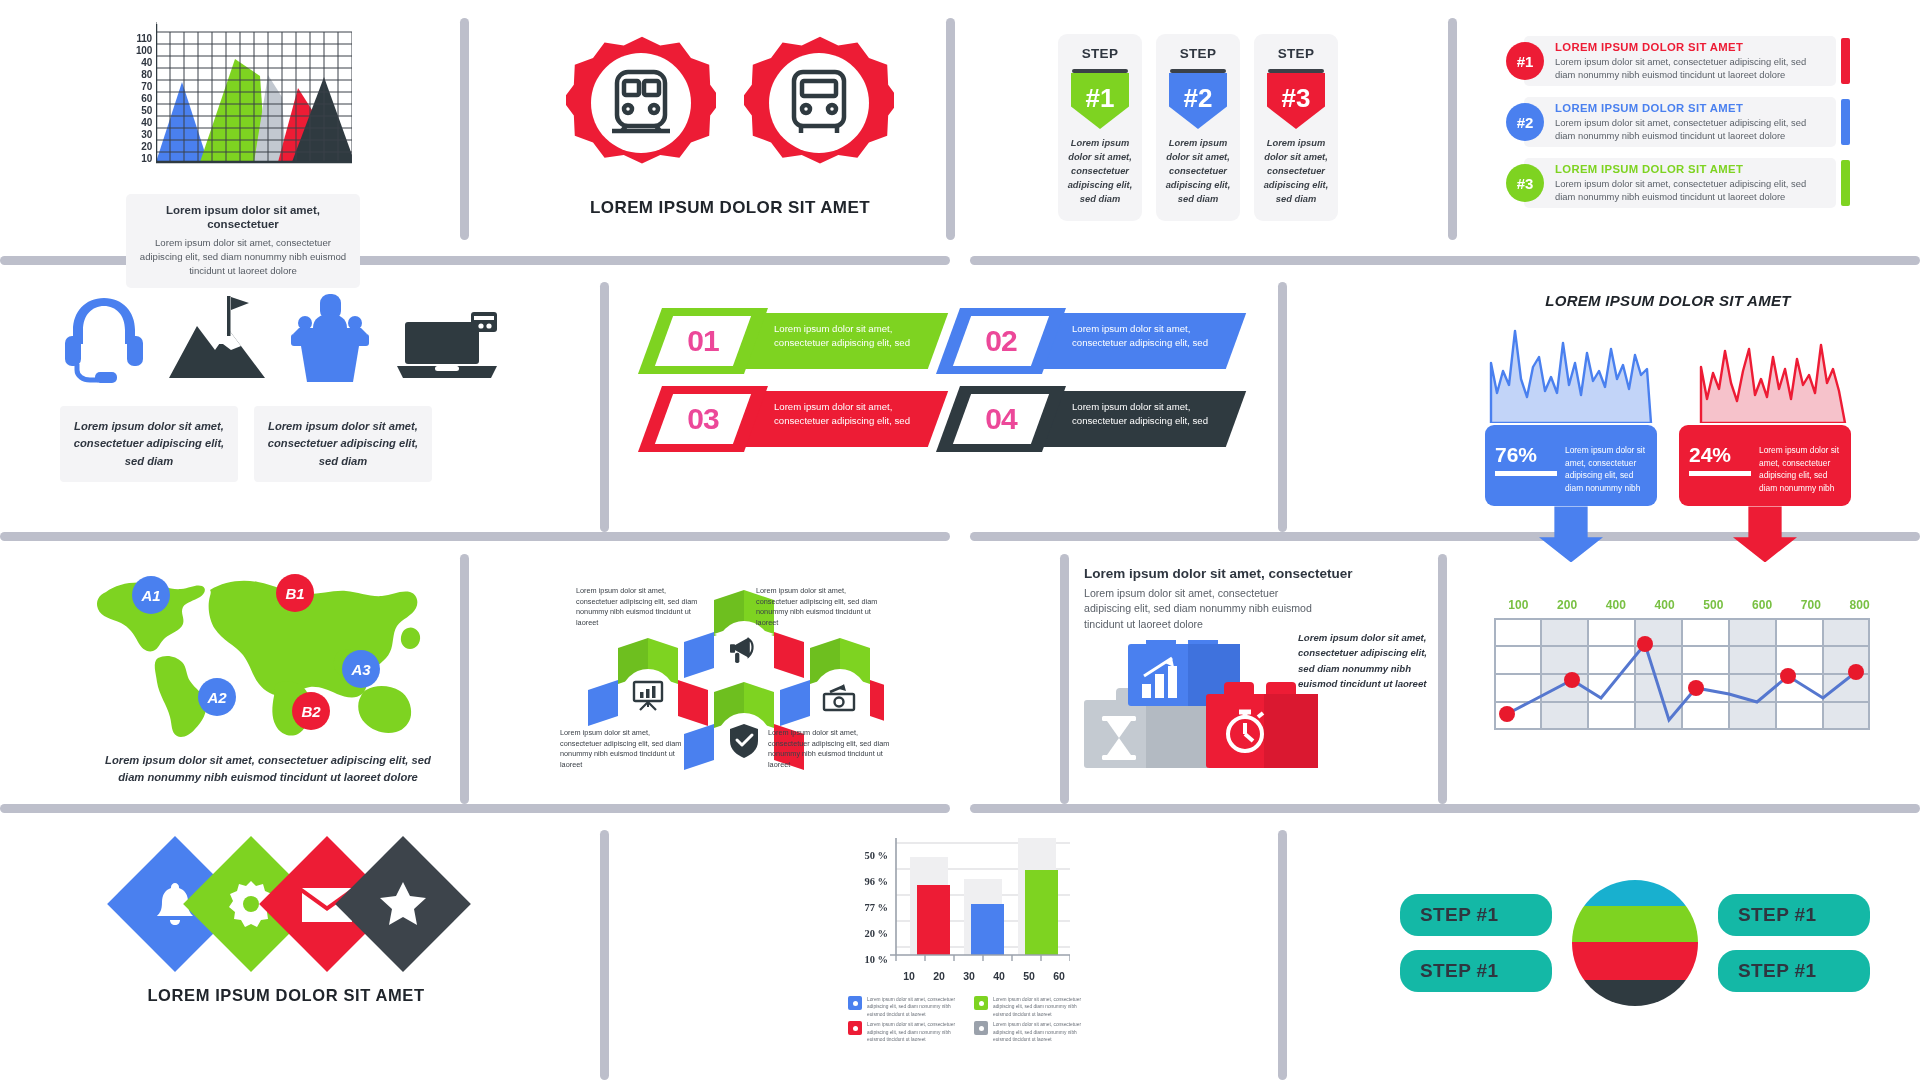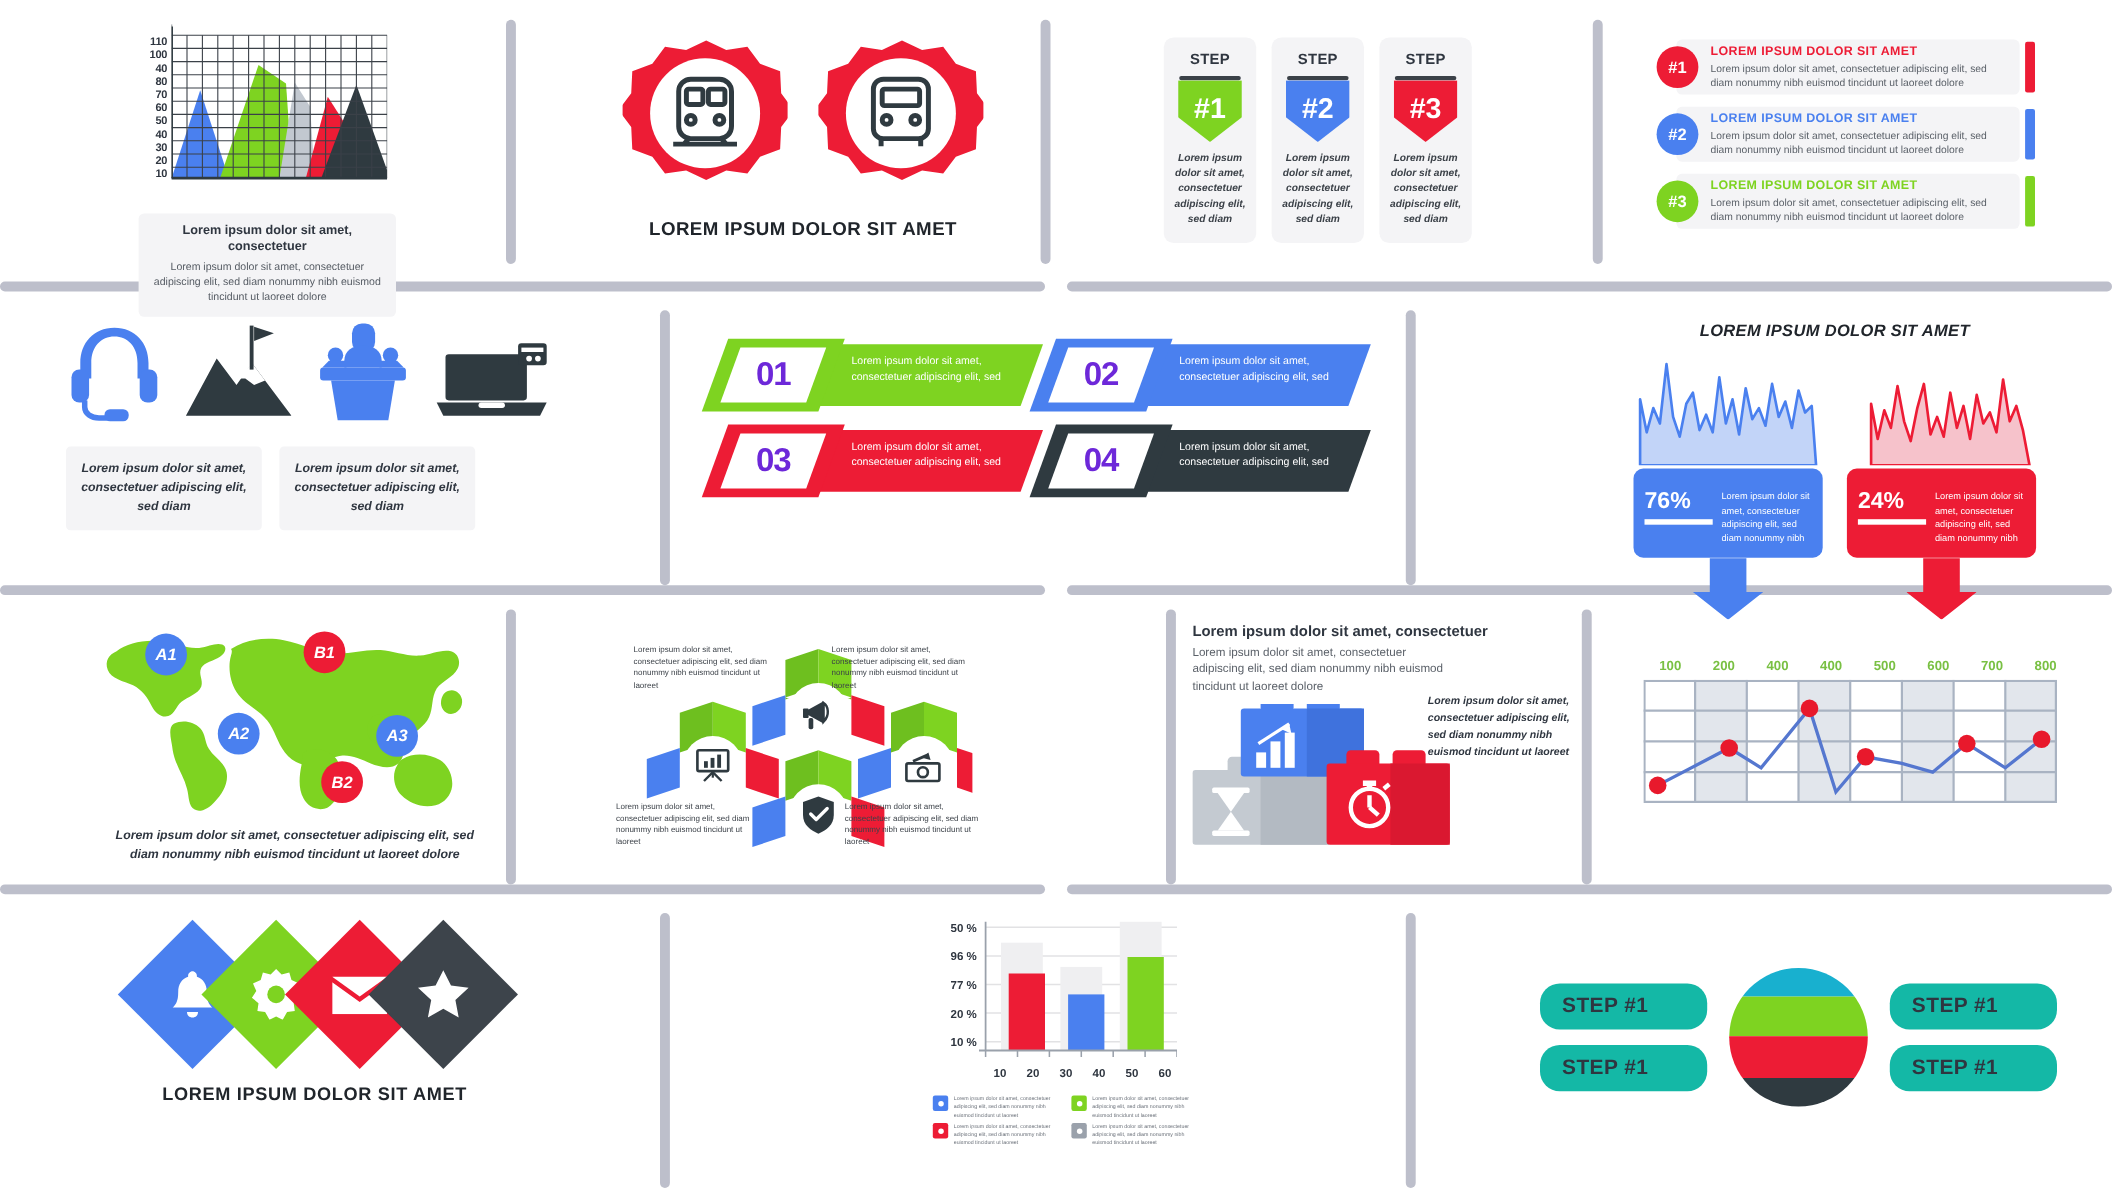--- a/index.html
+++ b/index.html
@@ -96,21 +96,21 @@
   .plg-box {
     position: absolute; left: 0; top: 0; width: 106px; height: 66px;
     transform: skewX(-20deg);
   }
   .plg-box-in {
     position: absolute; left: 14px; top: 8px; right: 14px; bottom: 8px; background: #fff;
   }
   .plg-num {
     position: absolute; left: 0; top: 0; width: 106px; height: 66px;
     display: flex; align-items: center; justify-content: center;
-    font-size: 30px; font-weight: bold; color: #6d28d9; letter-spacing: -1px;
+    font-size: 30px; font-weight: bold; color: #ec4899; letter-spacing: -1px;
   }
   .plg-text {
     position: absolute; left: 124px; top: 14px; width: 150px;
     font-size: 9.6px; color: #ffffff; line-height: 1.45; z-index: 3;
   }
 
   
   .pct-title {
     text-align: center; font-size: 15px; font-style: italic; font-weight: bold;
     color: #20252b; letter-spacing: .3px;
@@ -160,21 +160,21 @@
     position: relative;
   }
   .dia:first-child { margin-left: 0; }
   .dia .g { transform: rotate(-45deg); display: flex; align-items: center; justify-content: center; }
   .dia-title {
     text-align: center; font-size: 16.5px; font-weight: bold; color: #20252b;
     letter-spacing: .6px; margin-top: 34px;
   }
 
   
-  .bc-y { position: absolute; left: 0; top: 0; width: 40px; height: 124px; }
+  .bc-y { position: absolute; left: 0; top: 12px; width: 40px; height: 124px; font-family: Liberation Serif, serif; }
   .bc-y span {
     position: absolute; right: 0; font-size: 10.5px; font-weight: bold; color: #2f3640;
   }
   .bc-x { display: flex; margin-top: 4px; margin-left: 46px; width: 162px; }
   .bc-x span { flex: 1; text-align: center; font-size: 10.5px; font-weight: bold; color: #2f3640; }
   .legend { display: grid; grid-template-columns: 1fr 1fr; gap: 3px 12px; margin-top: 14px; }
   .legend-item { display: flex; gap: 5px; align-items: flex-start; }
   .legend-sw {
     width: 14px; height: 14px; border-radius: 2px; flex: none;
     display: flex; align-items: center; justify-content: center;
@@ -498,21 +498,21 @@
           <path d="M68 92c8-4 18-2 24 4 5 5 4 13 8 19 5 8 14 12 16 21 2 10-4 20-11 27-5 6-13 10-18 7-6-3-5-12-7-19-3-12-11-22-13-35-1-9-5-20 1-24z"></path>
           <path d="M120 24c14-9 32-11 48-8 16 3 30 11 46 12 14 1 28-4 42-3 12 1 24 6 36 5 10-1 19-6 28-4 7 2 9 10 6 16-4 8-14 11-19 18-5 8-3 18-7 26-4 9-14 13-19 21-4 7-3 16-9 21-7 6-17 3-25 0-9-4-18-8-27-7-9 1-16 8-25 9-10 1-20-4-26-12-7-9-9-20-16-29-8-10-21-15-28-26-6-9-8-23-5-33 1-3 1-5 0-6z"></path>
           <path d="M186 118c9-5 21-3 28 4 6 6 7 16 6 25-1 8-5 17-12 21-8 4-18 0-22-8-5-9-4-20-2-30 1-5 0-10 2-12z"></path>
           <path d="M276 124c10-6 24-5 34 1 8 5 12 15 11 24-1 8-7 15-15 17-11 3-23-1-31-9-7-7-9-19-4-27 1-3 3-5 5-6z"></path>
           <path d="M252 84c6-3 13 1 15 7 2 7-2 15-8 18-7 3-14-2-15-9-1-7 2-14 8-16z"></path>
           <path d="M318 62c5-2 11 2 12 8 1 7-4 13-10 13-6 0-10-6-9-12 1-5 3-8 7-9z"></path>
         </g>
       </svg>
       <div class="map-pin" style="background:#4a80ef; left:42px;  top:10px;">A1</div>
       <div class="map-pin" style="background:#ed1c35; left:186px; top:8px;">B1</div>
-      <div class="map-pin" style="background:#4a80ef; left:108px; top:82px;">A2</div>
+      <div class="map-pin" style="background:#4a80ef; left:108px; top:112px;">A2</div>
       <div class="map-pin" style="background:#4a80ef; left:252px; top:84px;">A3</div>
       <div class="map-pin" style="background:#ed1c35; left:202px; top:126px;">B2</div>
     </div>
     <div class="map-cap">Lorem ipsum dolor sit amet, consectetuer adipiscing elit, sed diam nonummy nibh euismod tincidunt ut laoreet dolore</div>
   </div>
 
   <div class="panel" style="left:560px; top:576px; width:340px; height:220px;">
     <svg width="300" height="200" viewBox="0 0 300 200" style="position:absolute; left:24px; top:10px;">
       <g>
 

